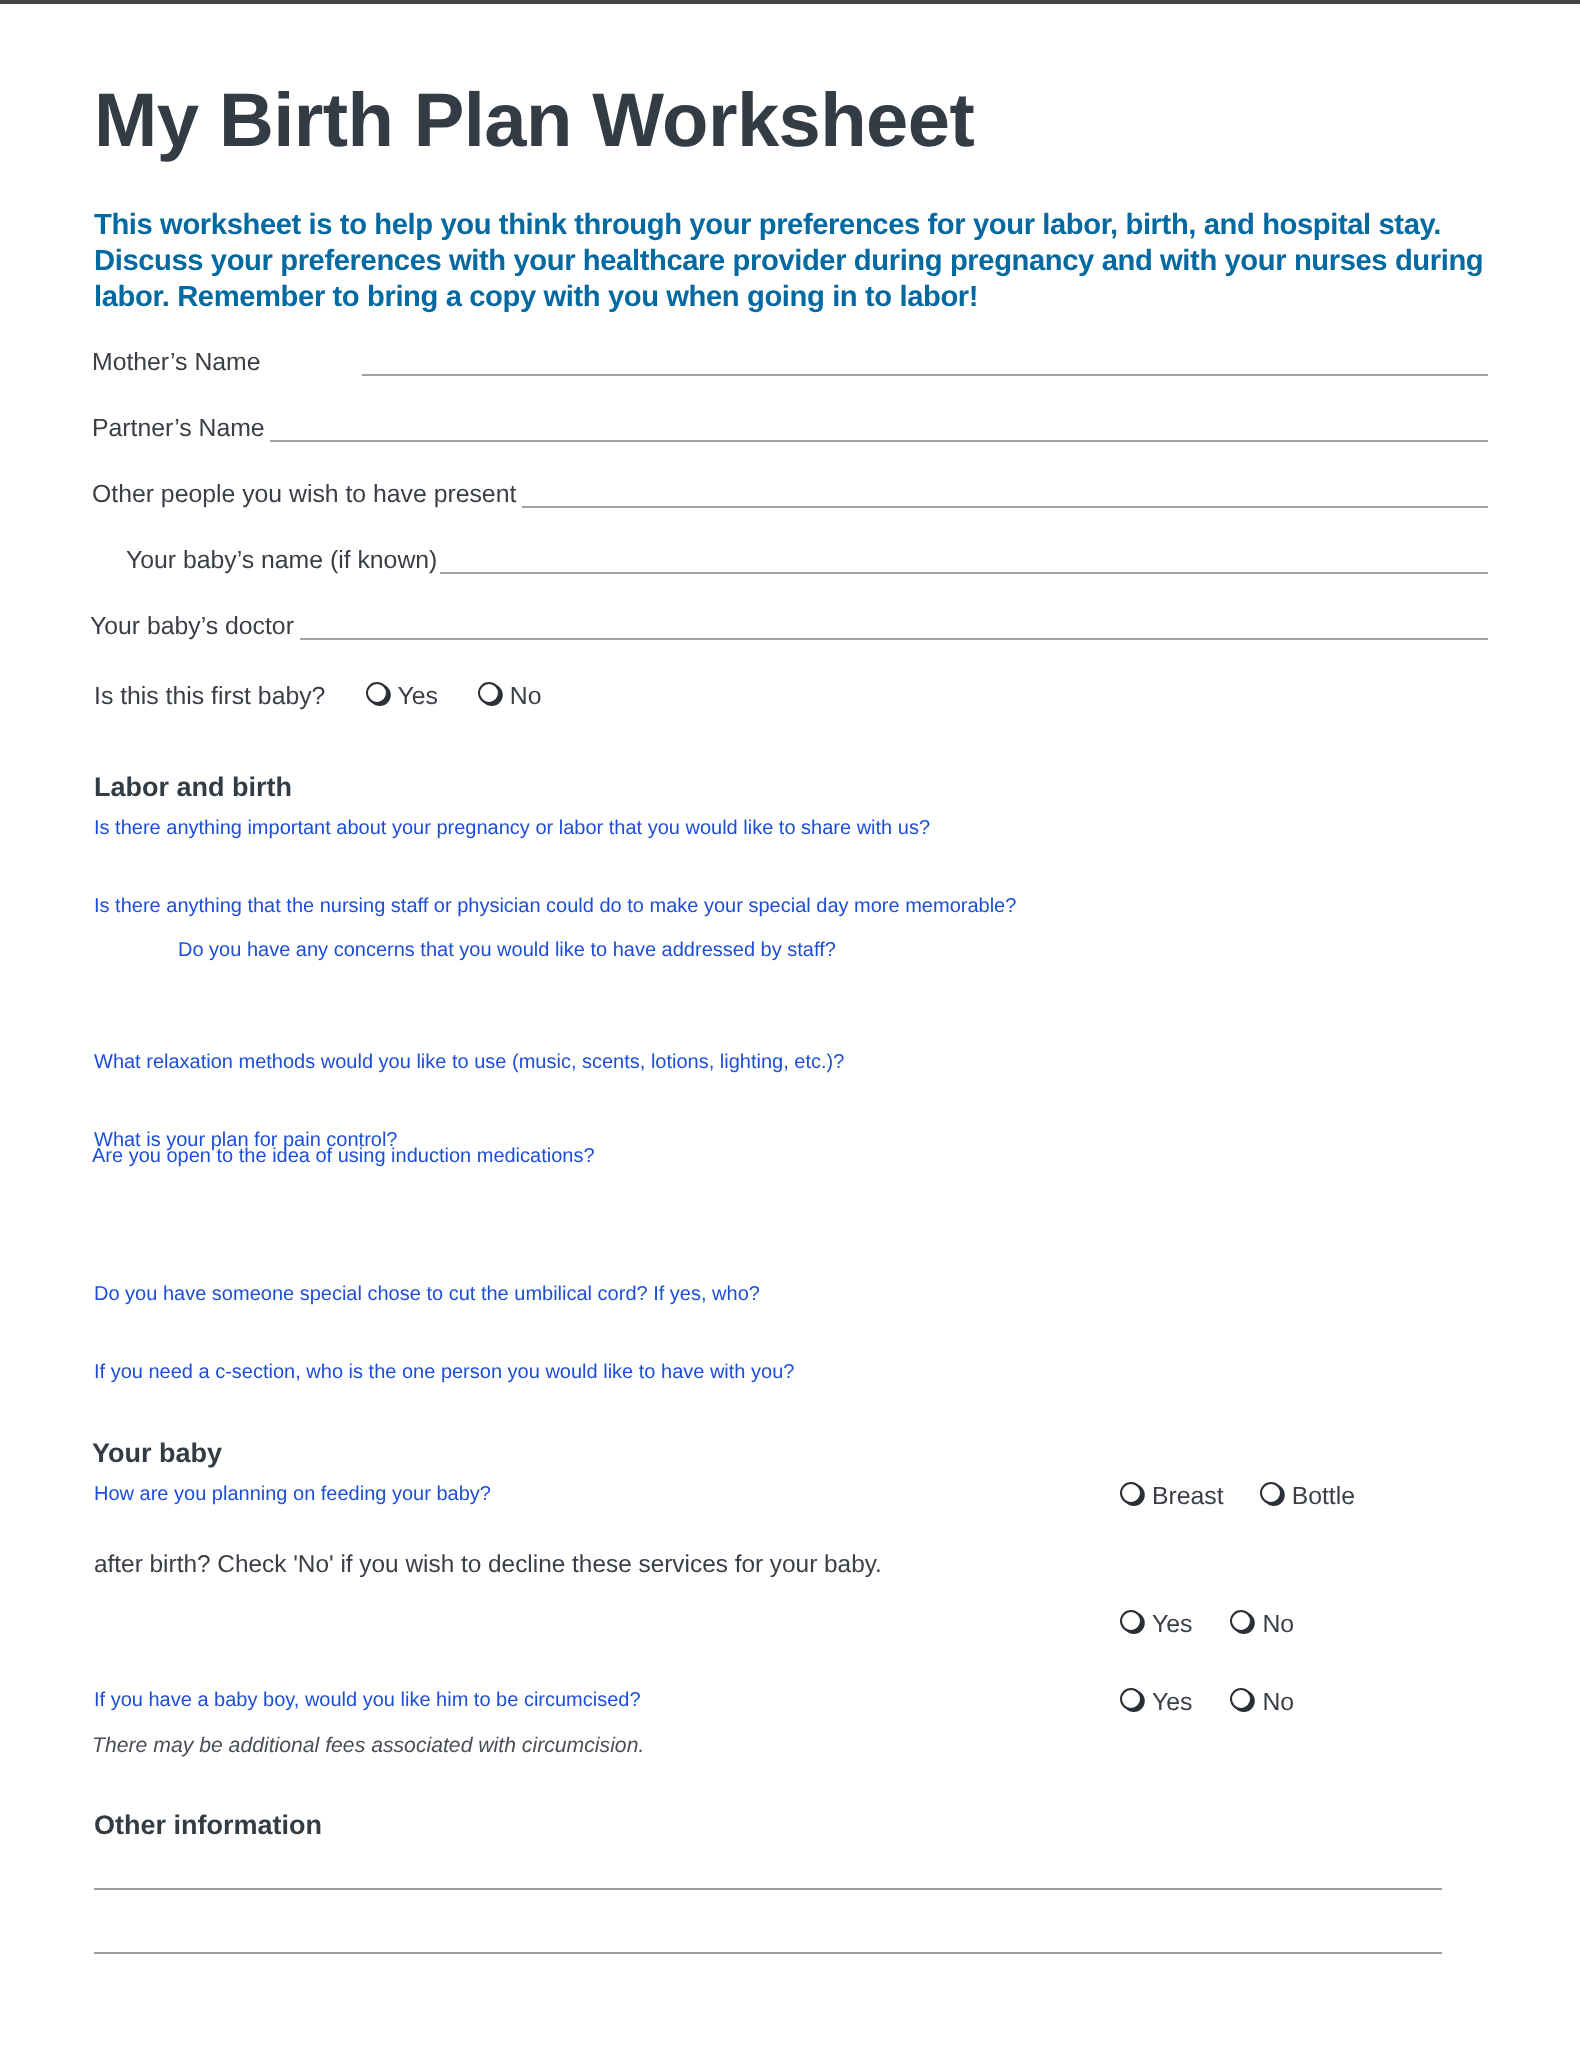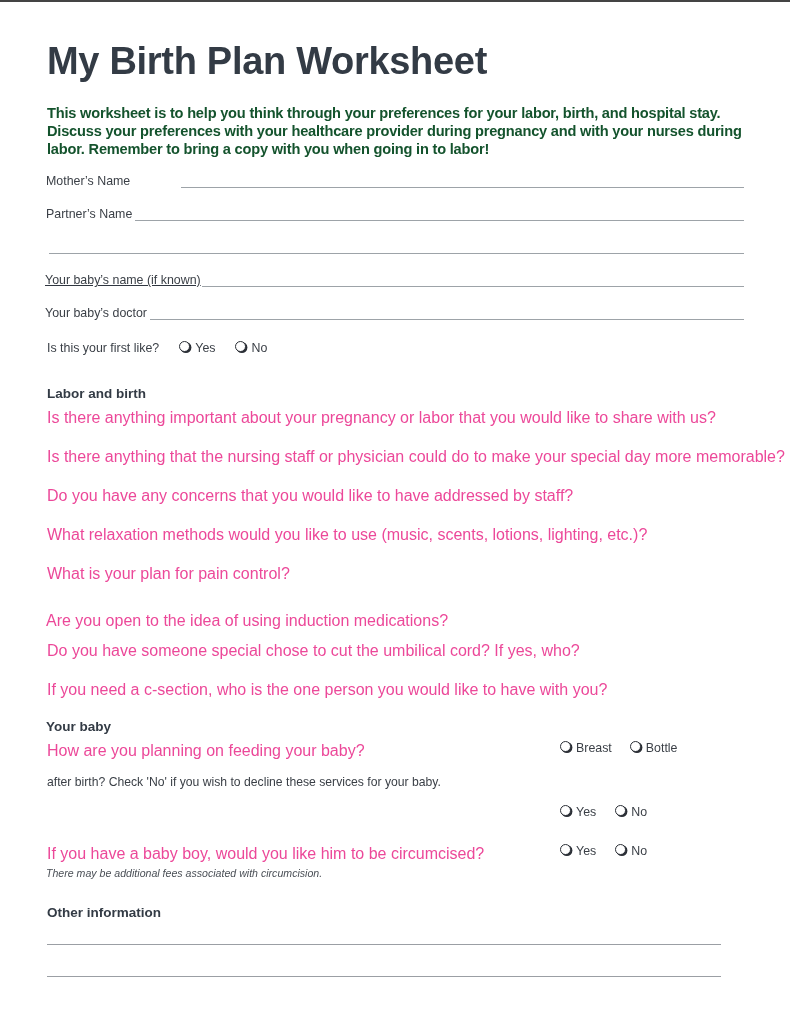--- a/index.html
+++ b/index.html
@@ -1,28 +1,28 @@
 <!DOCTYPE html>
 <html><head>
 <meta charset="utf-8">
 <style>
   * { box-sizing: border-box; margin: 0; padding: 0; }
   html, body { width: 790px; height: 1024px; background: #ffffff; overflow: hidden; }
   body { position: relative; font-family: "Liberation Sans", sans-serif; color: #2f3640; }
   .topbar { position: absolute; left: 0; top: 0; width: 790px; height: 2px; background: #444; }
   .title { position: absolute; left: 47px; top: 40px; font-size: 38px; font-weight: bold; color: #333b45; letter-spacing: -0.3px; white-space: nowrap; }
-  .intro { position: absolute; left: 47px; top: 104px; width: 710px; font-size: 14.6px; font-weight: bold; line-height: 18px; color: #14532d; letter-spacing: -0.2px; }
+  .intro { position: absolute; left: 47px; top: 104px; width: 710px; font-size: 14.6px; font-weight: bold; line-height: 18px; color: #0369a1; letter-spacing: -0.2px; }
   .field { position: absolute; left: 46px; right: 46px; height: 20px; display: flex; align-items: flex-end; }
   .field-label { font-size: 12.4px; color: #3a3f46; white-space: nowrap; line-height: 14px; padding-bottom: 4px; }
   .field-line { flex: 1; height: 0; border-bottom: 1px solid #9da3a8; margin-left: 3px; margin-bottom: 4px; background: transparent; border-top: none; border-left: none; border-right: none; font: inherit; outline: none; }
   .radio-row { position: absolute; left: 47px; height: 18px; display: flex; align-items: center; font-size: 12.4px; color: #3a3f46; white-space: nowrap; }
   .radio { display: inline-flex; cursor: pointer; }
   .radio-circle { display: inline-block; width: 11px; height: 11px; border-radius: 50%; border: 1.3px solid #2b2f36; box-shadow: 1.4px 1px 0 #2b2f36; margin-right: 5px; background: #fff; }
   .section-head { position: absolute; left: 47px; font-size: 13.5px; font-weight: bold; color: #333b45; }
-  .q { position: absolute; left: 47px; font-size: 16px; color: #ec4899; white-space: nowrap; }
+  .q { position: absolute; left: 47px; font-size: 10px; color: #1d4ed8; white-space: nowrap; }
   .para { position: absolute; left: 47px; width: 470px; font-size: 12.2px; line-height: 16px; color: #3a3f46; }
   .note { position: absolute; left: 47px; font-size: 10.6px; font-style: italic; color: #4a4f56; }
   .opts { position: absolute; left: 560px; display: flex; align-items: center; font-size: 12.4px; color: #3a3f46; white-space: nowrap; }
   .blank-line { position: absolute; left: 47px; width: 674px; height: 0; border-bottom: 1px solid #9b9fa4; }
 </style>
 </head>
 <body>
 
 <div class="topbar"></div>
 
@@ -31,50 +31,51 @@
 
 <div class="field" style="top:172px;gap:48px;">
   <span class="field-label">Mother’s Name</span>
   <input class="field-line" value="" style="">
 </div>
 <div class="field" style="top:205px;">
   <span class="field-label">Partner’s Name</span>
   <input class="field-line" value="" style="">
 </div>
 <div class="field" style="top:238px;">
+  <span class="field-label">Other people you wish to have present</span>
   <input class="field-line" value="" style="">
 </div>
-<div class="field" style="top:271px; left:45px;text-decoration:underline;">
+<div class="field" style="top:271px; left:63px;">
   <span class="field-label">Your baby’s name (if known)</span>
   <input class="field-line" style="margin-left: 1px;" value="">
 </div>
 <div class="field" style="top:304px; left:45px;">
   <span class="field-label">Your baby’s doctor</span>
   <input class="field-line" value="" style="">
 </div>
 
 <div class="radio-row" style="top:339px;">
-  <span>Is this your first like?</span>
+  <span>Is this this first baby?</span>
   <span class="radio" style="margin-left:20px;">
     <span class="radio-circle"></span>
     <span>Yes</span>
   </span>
   <span class="radio" style="margin-left:20px;">
     <span class="radio-circle"></span>
     <span>No</span>
   </span>
 </div>
 
 <h2 class="section-head" style="top:386px;">Labor and birth</h2>
 <div class="q" style="top:409px;">Is there anything important about your pregnancy or labor that you would like to share with us?</div>
 <div class="q" style="top:448px;">Is there anything that the nursing staff or physician could do to make your special day more memorable?</div>
-<div class="q" style="top:487px;">Do you have any concerns that you would like to have addressed by staff?</div>
+<div class="q" style="top:470px;margin-left:42px;">Do you have any concerns that you would like to have addressed by staff?</div>
 <div class="q" style="top:526px;">What relaxation methods would you like to use (music, scents, lotions, lighting, etc.)?</div>
 <div class="q" style="top:565px;">What is your plan for pain control?</div>
-<div class="q" style="top:612px; left:46px;">Are you open to the idea of using induction medications?</div>
+<div class="q" style="top:573px; left:46px;">Are you open to the idea of using induction medications?</div>
 <div class="q" style="top:642px;">Do you have someone special chose to cut the umbilical cord?  If yes, who?</div>
 <div class="q" style="top:681px;">If you need a c-section, who is the one person you would like to have with you?</div>
 
 <h2 class="section-head" style="top:719px; left:46px;">Your baby</h2>
 <div class="q" style="top:742px;">How are you planning on feeding your baby?</div>
 <div class="opts" style="top:741px;">
   <span class="radio">
     <span class="radio-circle"></span>
     <span>Breast</span>
   </span>

